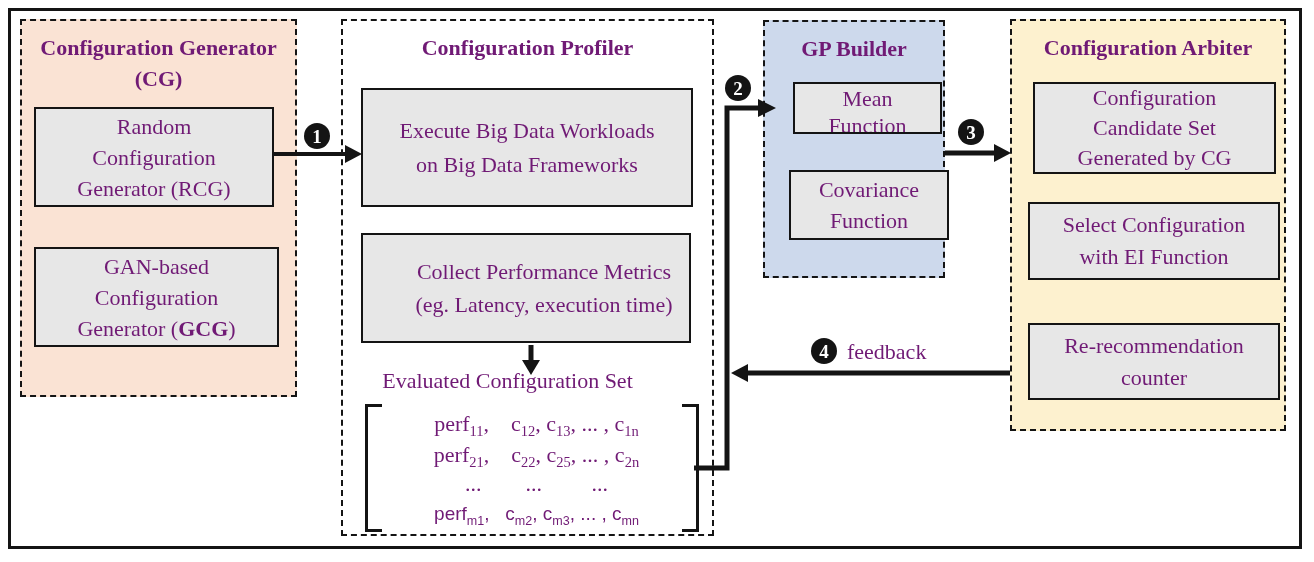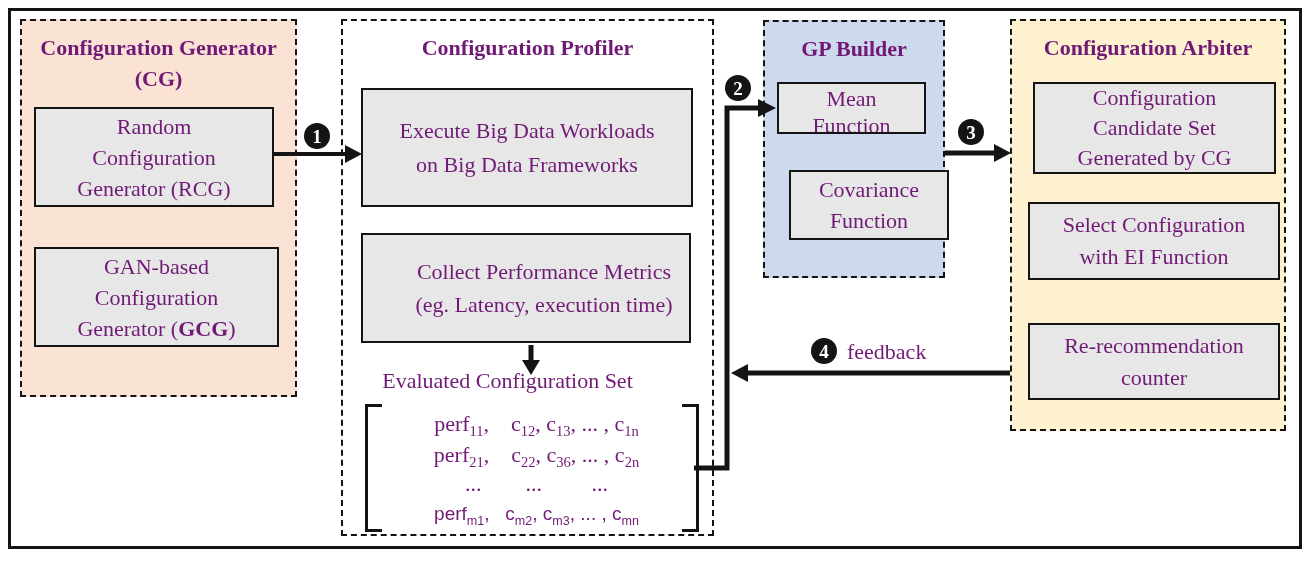--- a/index.html
+++ b/index.html
@@ -38,21 +38,21 @@
   .matrix{position:absolute;left:22px;top:383px;width:334px;height:128px;font-size:22px;text-align:center;}
   .bracket{position:absolute;top:0;bottom:0;width:17px;box-sizing:border-box;}
   .bracket-l{left:0;border-left:3px solid #141414;border-top:3px solid #141414;border-bottom:3px solid #141414;}
   .bracket-r{right:0;border-right:3px solid #141414;border-top:3px solid #141414;border-bottom:3px solid #141414;}
   .mrows{position:absolute;left:33px;top:4px;right:24px;}
   .mrows .line{line-height:31px;white-space:nowrap;}
   .mrows .line:nth-child(3){line-height:28px;}
   .mrows .line:nth-child(4){font-family:"Liberation Sans","DejaVu Sans",sans-serif;font-size:19px;}
   sub{font-size:0.66em;line-height:0;}
   
-  .box-mean{left:12px;top:60px;width:149px;height:52px;justify-content:flex-start;overflow:hidden;line-height:27px;padding-top:1px;}
+  .box-mean{left:28px;top:60px;width:149px;height:52px;justify-content:flex-start;overflow:hidden;line-height:27px;padding-top:1px;}
   .box-cov{left:24px;top:148px;width:160px;height:70px;}
   
   .box-candidate{left:21px;top:61px;width:243px;height:92px;line-height:30px;}
   .box-select{left:16px;top:181px;width:252px;height:78px;line-height:32px;}
   .box-counter{left:16px;top:291px;width:252px;height:77px;line-height:32px;margin-top:11px;}
   
   .overlay{position:absolute;left:0;top:0;pointer-events:none;}
   .ln{stroke:var(--line);fill:none;}
   .w4{stroke-width:4;}
   .w5{stroke-width:5;}
@@ -97,21 +97,21 @@
     <div class="gbox box-collect">
         <div class="line">Collect Performance Metrics</div>
         <div class="line">(eg. Latency, execution time)</div>
       </div>
     <div class="eval-label">Evaluated Configuration Set</div>
     <div class="matrix">
       <div class="bracket bracket-l"></div>
       <div class="bracket bracket-r"></div>
       <div class="mrows">
           <div class="line">perf<sub>11</sub>,&nbsp;&nbsp;&nbsp; c<sub>12</sub>, c<sub>13</sub>, ... , c<sub>1n</sub></div>
-          <div class="line">perf<sub>21</sub>,&nbsp;&nbsp;&nbsp; c<sub>22</sub>, c<sub>36</sub>, ... , c<sub>2n</sub></div>
+          <div class="line">perf<sub>21</sub>,&nbsp;&nbsp;&nbsp; c<sub>22</sub>, c<sub>25</sub>, ... , c<sub>2n</sub></div>
           <div class="line">...&nbsp;&nbsp;&nbsp;&nbsp;&nbsp;&nbsp;&nbsp;&nbsp;...&nbsp;&nbsp;&nbsp;&nbsp;&nbsp;&nbsp;&nbsp;&nbsp;&nbsp;...</div>
           <div class="line">perf<sub>m1</sub>,&nbsp;&nbsp; c<sub>m2</sub>, c<sub>m3</sub>, ... , c<sub>mn</sub></div>
         </div>
     </div>
   </section>
 
   <section class="panel panel-gp">
     <h2 class="ptitle">GP Builder</h2>
     <div class="gbox box-mean">
         <div class="line">Mean</div>

